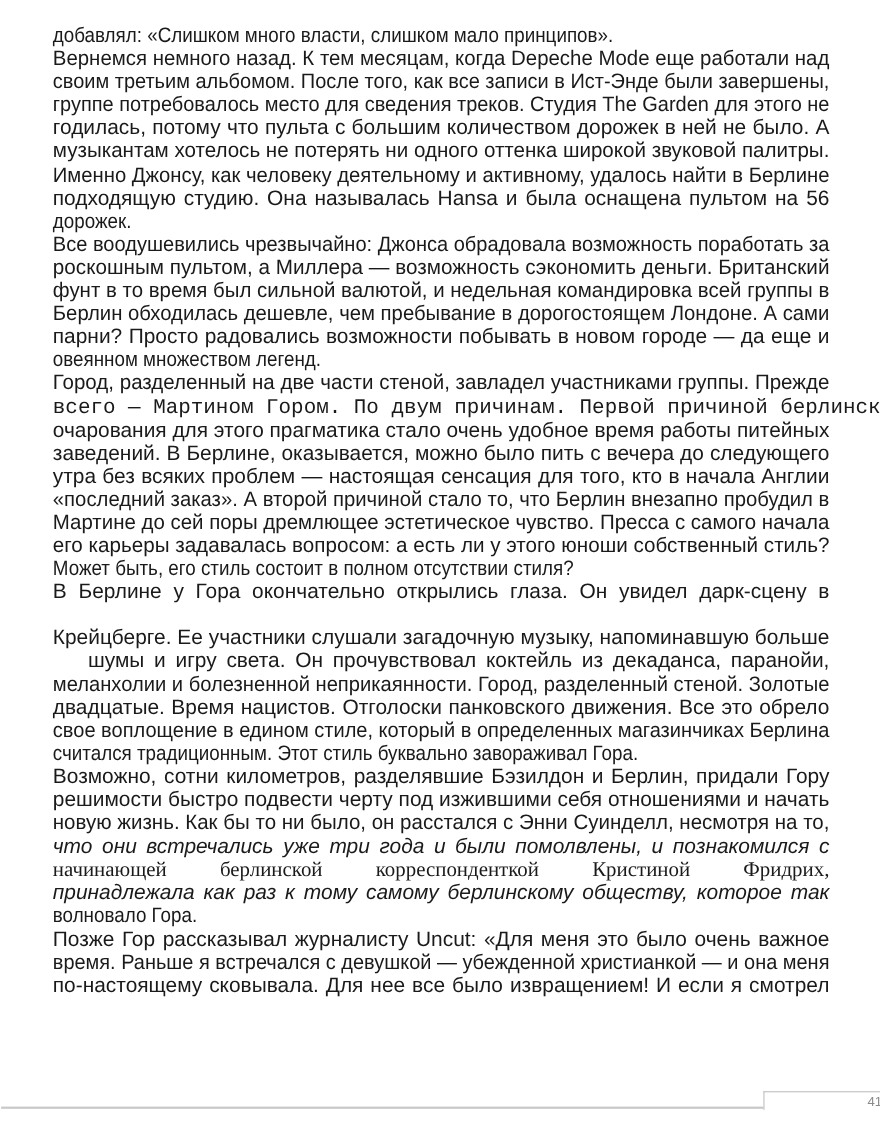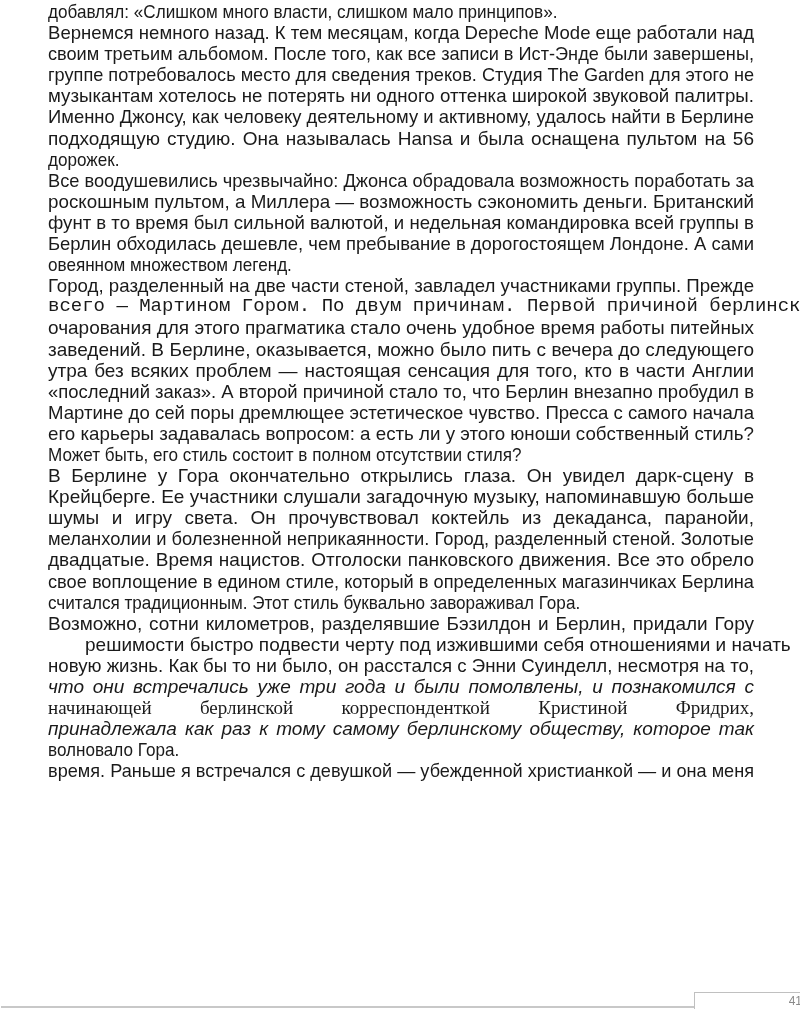--- a/index.html
+++ b/index.html
@@ -1,17 +1,17 @@
 <!DOCTYPE html>
 <html><head>
 <meta charset="utf-8">
 <style>
   html, body { margin: 0; padding: 0; background: #ffffff; }
   body { width: 800px; height: 1035px; position: relative; overflow: hidden; }
-  .page { position: absolute; left: 48px; top: 1px; width: 706px; }
+  .page { position: absolute; left: 48px; top: 22px; width: 706px; }
   .line {
     font-family: "Liberation Sans", sans-serif;
     font-size: 19px;
     line-height: 21.1px;
     height: 21.1px;
     color: #1a1a1a;
     white-space: nowrap;
     transform-origin: 0 0;
   }
   .line.j { text-align: justify; text-align-last: justify; }
@@ -24,49 +24,53 @@
   }
 </style>
 </head>
 <body>
 
 <div class="page" id="page">
     <div class="line" style="white-space: nowrap; transform: scaleX(0.9); width: 784.444px;">добавлял: «Слишком много власти, слишком мало принципов».</div>
     <div class="line j" style="white-space: nowrap; transform: scaleX(0.9765); width: 722.969px; letter-spacing: 0px;">Вернемся немного назад. К тем месяцам, когда Depeche Mode еще работали над</div>
     <div class="line j" style="white-space: nowrap; transform: scaleX(0.9558); width: 738.641px; letter-spacing: 0px;">своим третьим альбомом. После того, как все записи в Ист-Энде были завершены,</div>
     <div class="line j" style="white-space: nowrap; transform: scaleX(0.955); width: 739.297px; letter-spacing: 0px;">группе потребовалось место для сведения треков. Студия The Garden для этого не</div>
+    <div class="line j" style="white-space: nowrap;">годилась, потому что пульта с большим количеством дорожек в ней не было. А</div>
     <div class="line j" style="white-space: nowrap; transform: scaleX(0.9844); width: 717.172px; letter-spacing: 0px;">музыкантам хотелось не потерять ни одного оттенка широкой звуковой палитры.</div>
     <div class="line j" style="white-space: nowrap; transform: scaleX(0.9691); width: 728.531px; letter-spacing: 0px;">Именно Джонсу, как человеку деятельному и активному, удалось найти в Берлине</div>
     <div class="line j" style="white-space: nowrap;">подходящую студию. Она называлась Hansa и была оснащена пультом на 56</div>
     <div class="line" style="white-space: nowrap; transform: scaleX(0.9); width: 784.444px;">дорожек.</div>
     <div class="line j" style="white-space: nowrap; transform: scaleX(0.9595); width: 735.797px; letter-spacing: 0px;">Все воодушевились чрезвычайно: Джонса обрадовала возможность поработать за</div>
     <div class="line j" style="white-space: nowrap; transform: scaleX(0.9892); width: 713.734px; letter-spacing: 0px;">роскошным пультом, а Миллера — возможность сэкономить деньги. Британский</div>
     <div class="line j" style="white-space: nowrap; transform: scaleX(0.9783); width: 721.625px; letter-spacing: 0px;">фунт в то время был сильной валютой, и недельная командировка всей группы в</div>
     <div class="line j" style="white-space: nowrap; transform: scaleX(0.9712); width: 726.906px; letter-spacing: 0px;">Берлин обходилась дешевле, чем пребывание в дорогостоящем Лондоне. А сами</div>
+    <div class="line j" style="white-space: nowrap;">парни? Просто радовались возможности побывать в новом городе — да еще и</div>
     <div class="line" style="white-space: nowrap; transform: scaleX(0.9); width: 784.444px;">овеянном множеством легенд.</div>
     <div class="line j" style="white-space: nowrap; transform: scaleX(0.9821); width: 718.891px; letter-spacing: 0px;">Город, разделенный на две части стеной, завладел участниками группы. Прежде</div>
     <div class="line j" style="white-space: nowrap; font-family: Liberation Mono, monospace;">всего — Мартином Гором. По двум причинам. Первой причиной берлинского</div>
     <div class="line j" style="white-space: nowrap; transform: scaleX(0.9987); width: 706.938px; letter-spacing: 0px;">очарования для этого прагматика стало очень удобное время работы питейных</div>
     <div class="line j" style="white-space: nowrap;">заведений. В Берлине, оказывается, можно было пить с вечера до следующего</div>
-    <div class="line j" style="white-space: nowrap;">утра без всяких проблем — настоящая сенсация для того, кто в части Англии</div>
+    <div class="line j" style="white-space: nowrap;">утра без всяких проблем — настоящая сенсация для того, кто в начала Англии</div>
     <div class="line j" style="white-space: nowrap; transform: scaleX(0.9716); width: 726.625px; letter-spacing: 0px;">«последний заказ». А второй причиной стало то, что Берлин внезапно пробудил в</div>
     <div class="line j" style="white-space: nowrap; transform: scaleX(0.9783); width: 721.672px; letter-spacing: 0px;">Мартине до сей поры дремлющее эстетическое чувство. Пресса с самого начала</div>
     <div class="line j" style="white-space: nowrap; transform: scaleX(0.9868); width: 715.438px; letter-spacing: 0px;">его карьеры задавалась вопросом: а есть ли у этого юноши собственный стиль?</div>
     <div class="line" style="white-space: nowrap; transform: scaleX(0.9); width: 784.444px;">Может быть, его стиль состоит в полном отсутствии стиля?</div>
     <div class="line j" style="white-space: nowrap;">В Берлине у Гора окончательно открылись глаза. Он увидел дарк-сцену в</div>
-    <div class="line j" style="white-space: nowrap;">Крейцберге. Ее участники слушали загадочную музыку, напоминавшую больше</div>
-    <div class="line j" style="white-space: nowrap;">шумы и игру света. Он прочувствовал коктейль из декаданса, паранойи,</div>
+    <div class="line j" style="white-space: nowrap; margin-top: 20px;">Крейцберге. Ее участники слушали загадочную музыку, напоминавшую больше</div>
+    <div class="line j" style="white-space: nowrap; margin-left: 32px;">шумы и игру света. Он прочувствовал коктейль из декаданса, паранойи,</div>
     <div class="line j" style="white-space: nowrap; transform: scaleX(0.9648); width: 731.75px; letter-spacing: 0px;">меланхолии и болезненной неприкаянности. Город, разделенный стеной. Золотые</div>
     <div class="line j" style="white-space: nowrap;">двадцатые. Время нацистов. Отголоски панковского движения. Все это обрело</div>
     <div class="line j" style="white-space: nowrap; transform: scaleX(0.9586); width: 736.484px; letter-spacing: 0px;">свое воплощение в едином стиле, который в определенных магазинчиках Берлина</div>
     <div class="line" style="white-space: nowrap; transform: scaleX(0.9); width: 784.444px;">считался традиционным. Этот стиль буквально завораживал Гора.</div>
     <div class="line j" style="white-space: nowrap;">Возможно, сотни километров, разделявшие Бэзилдон и Берлин, придали Гору</div>
-    <div class="line j" style="white-space: nowrap; margin-left: 37px;">решимости быстро подвести черту под изжившими себя отношениями и начать</div>
+    <div class="line j" style="white-space: nowrap;">решимости быстро подвести черту под изжившими себя отношениями и начать</div>
     <div class="line j" style="white-space: nowrap; transform: scaleX(0.9811); width: 719.625px; letter-spacing: 0px;">новую жизнь. Как бы то ни было, он расстался с Энни Суинделл, несмотря на то,</div>
     <div class="line j" style="white-space: nowrap; font-style: italic;">что они встречались уже три года и были помолвлены, и познакомился с</div>
     <div class="line j" style="white-space: nowrap; font-family: Liberation Serif, serif;">начинающей берлинской корреспонденткой Кристиной Фридрих,</div>
     <div class="line j" style="white-space: nowrap; font-style: italic;">принадлежала как раз к тому самому берлинскому обществу, которое так</div>
     <div class="line" style="white-space: nowrap; transform: scaleX(0.9); width: 784.444px;">волновало Гора.</div>
+    <div class="line j" style="white-space: nowrap;">Позже Гор рассказывал журналисту Uncut: «Для меня это было очень важное</div>
     <div class="line j" style="white-space: nowrap; transform: scaleX(0.9545); width: 739.688px; letter-spacing: 0px;">время. Раньше я встречался с девушкой — убежденной христианкой — и она меня</div>
+    <div class="line j" style="white-space: nowrap;">по-настоящему сковывала. Для нее все было извращением! И если я смотрел</div>
   </div>
 
 <div class="footer-line"></div>
 <div class="page-box">41</div>
 
 </body></html>

